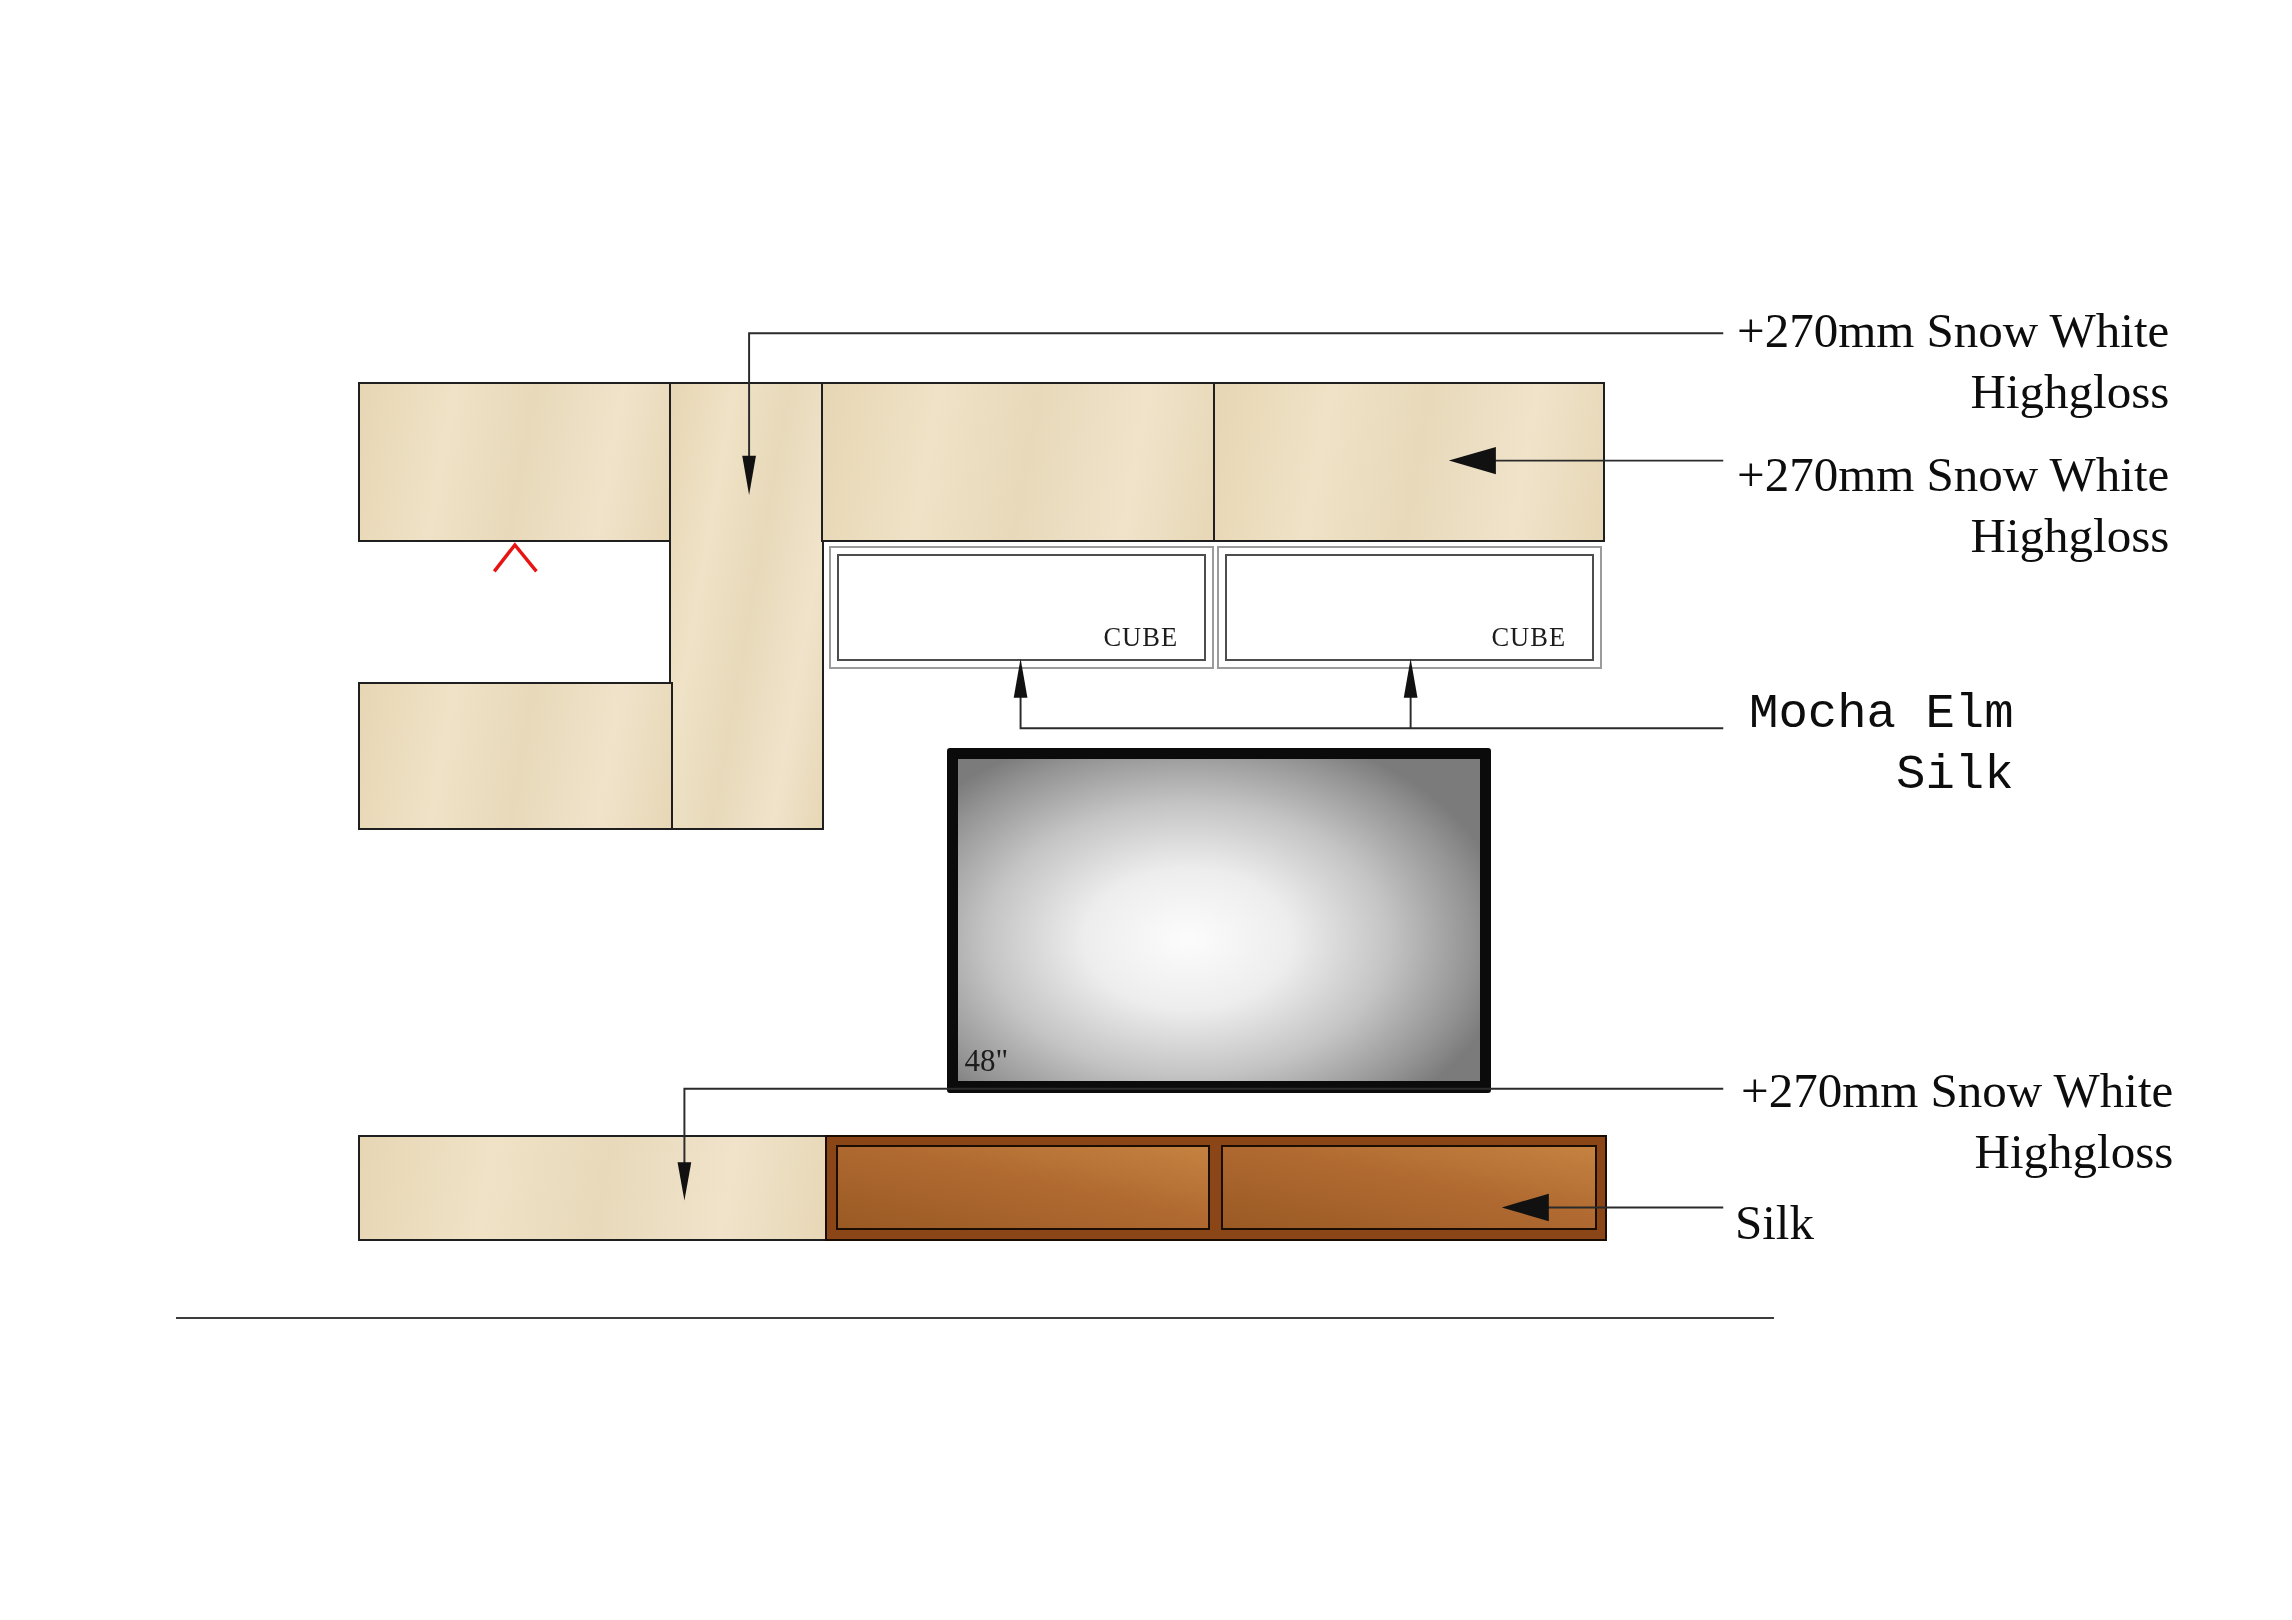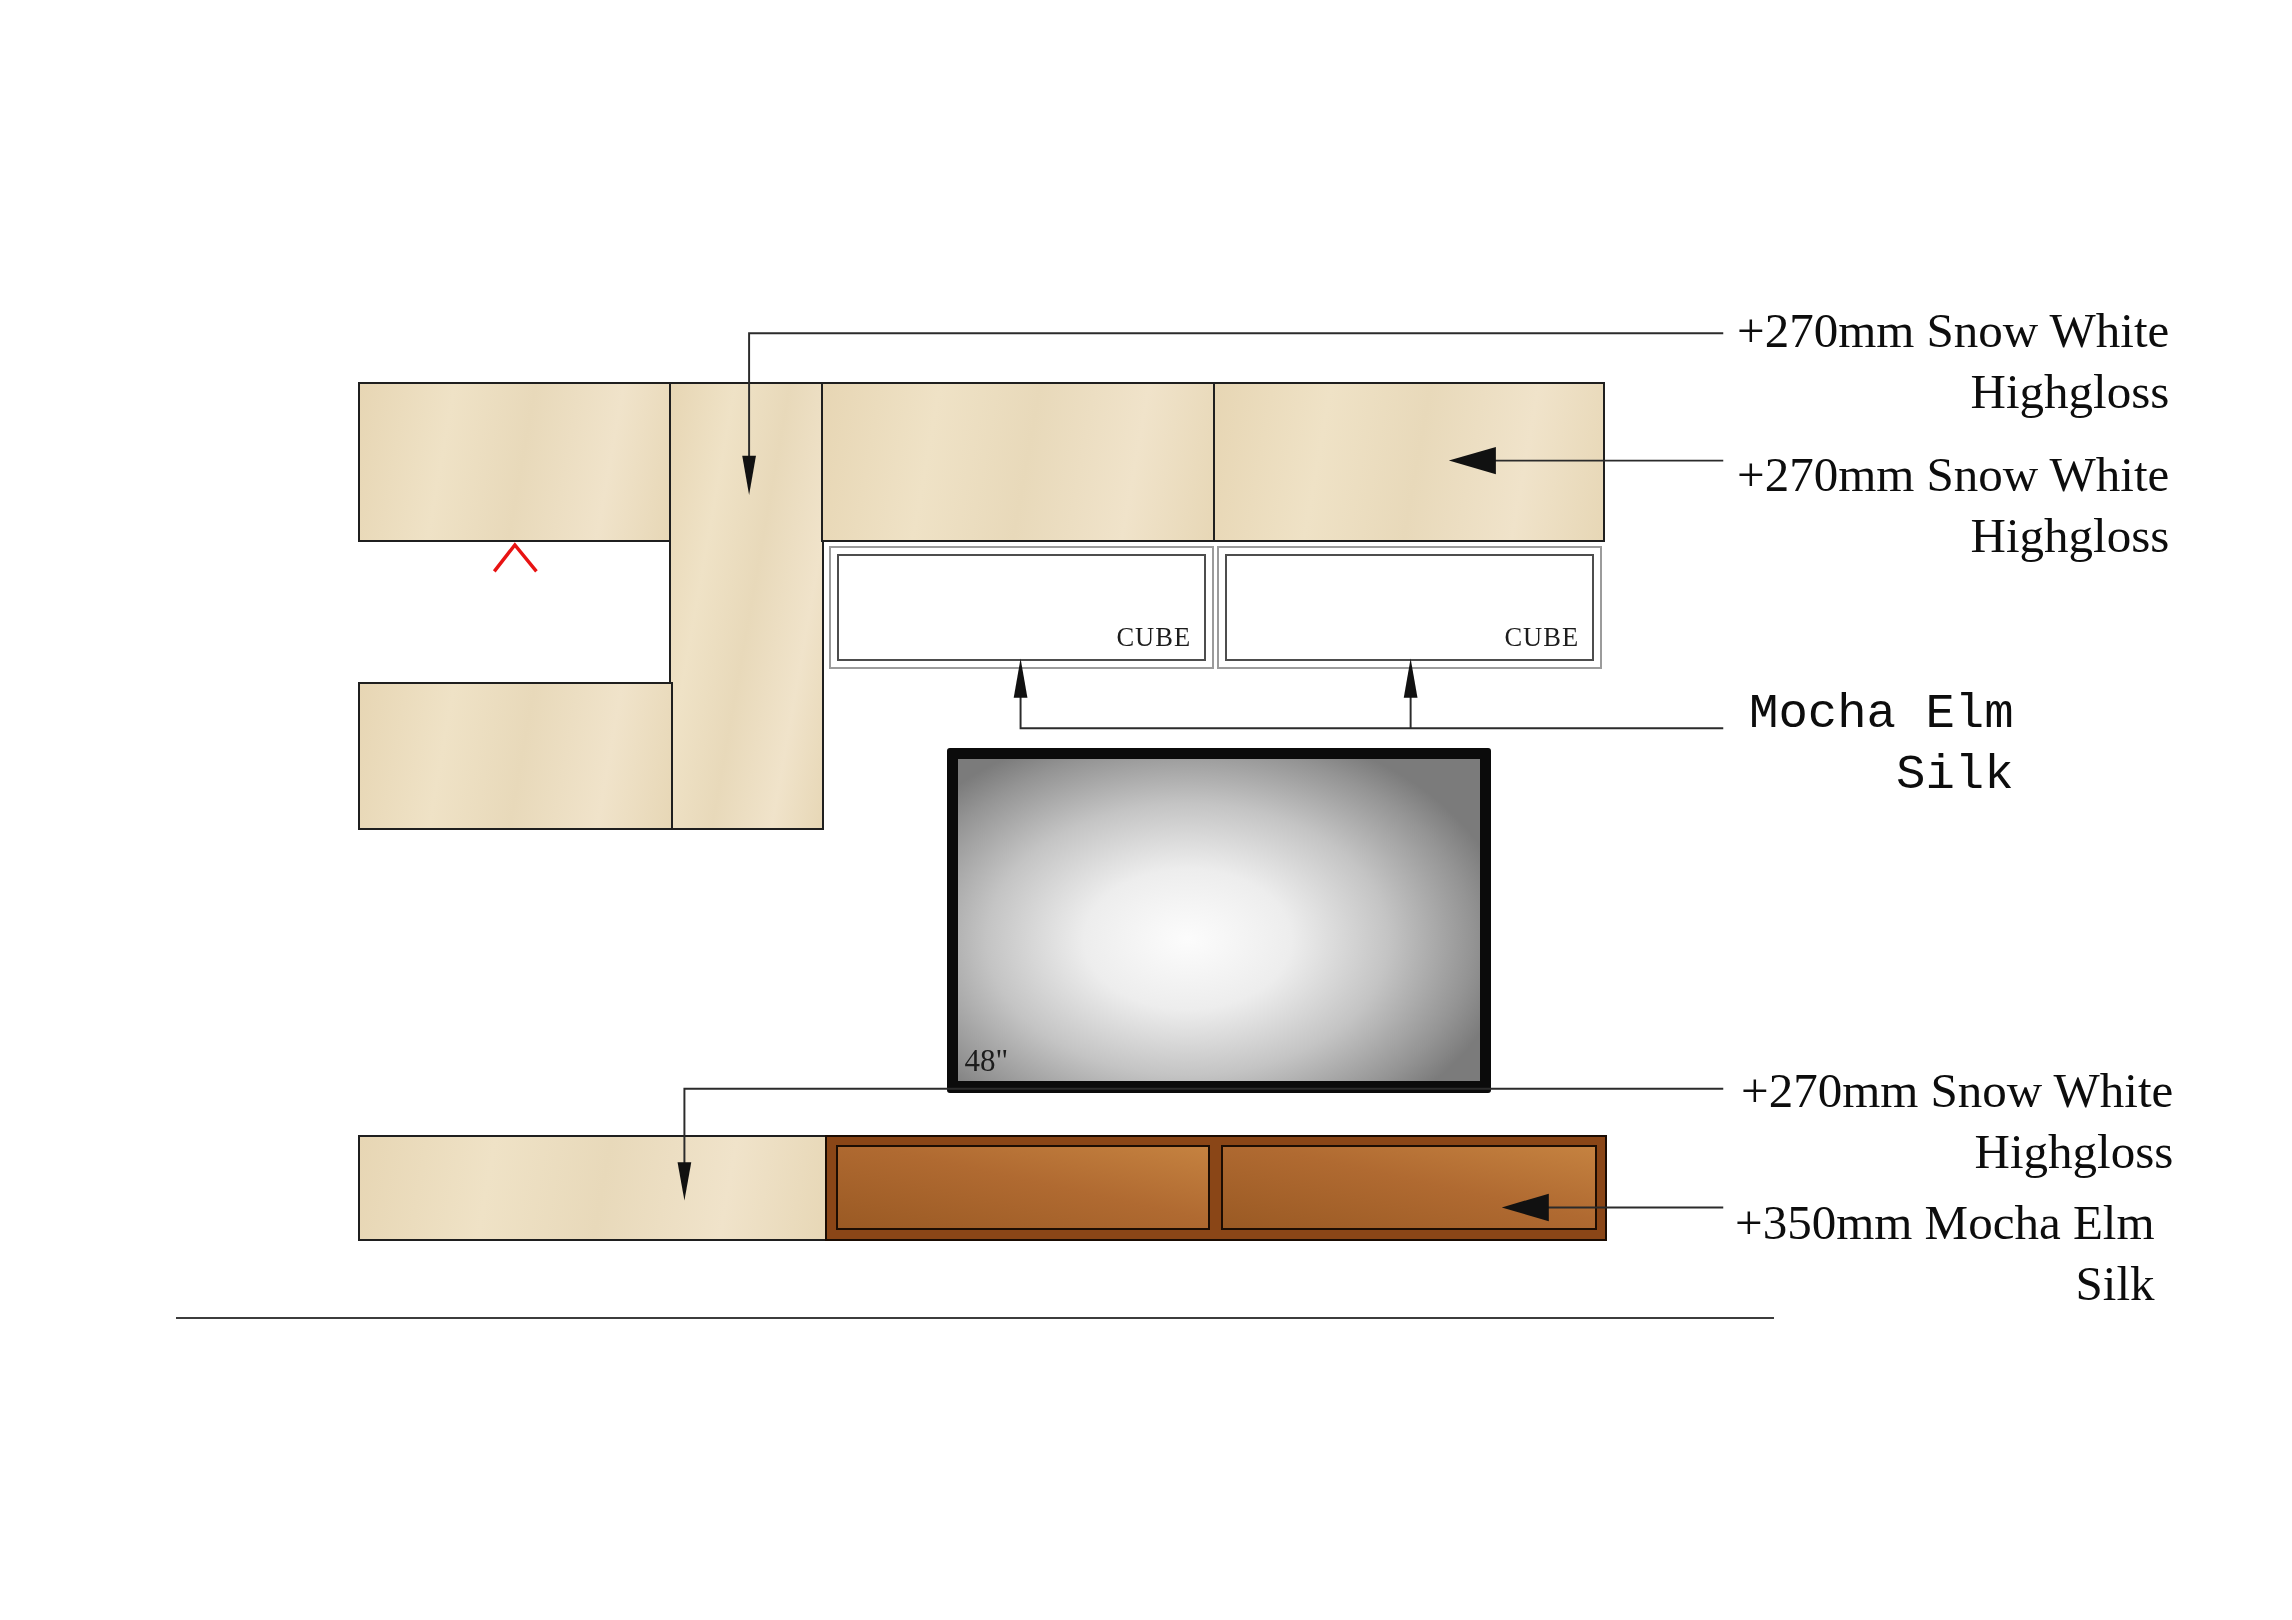--- a/index.html
+++ b/index.html
@@ -24,21 +24,21 @@
     border:2px solid #9b9b9b;
     background:#ffffff;
   }
   .cube-inner{
     position:absolute;
     left:5.9px;top:5.9px;right:5.9px;bottom:5.9px;
     border:2px solid #4d4d4d;
   }
   .cube-label{
     position:absolute;
-    right:13px;bottom:5.9px;
+    right:26px;bottom:5.9px;
     font-size:26.5px;
     letter-spacing:1px;
     color:#1c1c1c;
   }
   
   #tv{
     position:absolute;
     left:947px;top:748px;width:544px;height:345px;
     background:#0b0b0b;
     border-radius:2.9px;
@@ -157,18 +157,17 @@
   </div>
   <div class="ann" style="left:1749px;top:684px;font-family:Liberation Mono, monospace;">
     <span>Mocha Elm</span>
     <span class="l2">Silk</span>
   </div>
   <div class="ann" style="left:1741px;top:1060px;">
     <span>+270mm Snow White</span>
     <span class="l2 indent">Highgloss</span>
   </div>
   <div class="ann" style="left:1735px;top:1192px;">
-    <span>+350mm Mocha Elm</span>
     <span class="l2 indent">Silk</span>
   </div>
 
 </div>
 
 
 </body></html>

